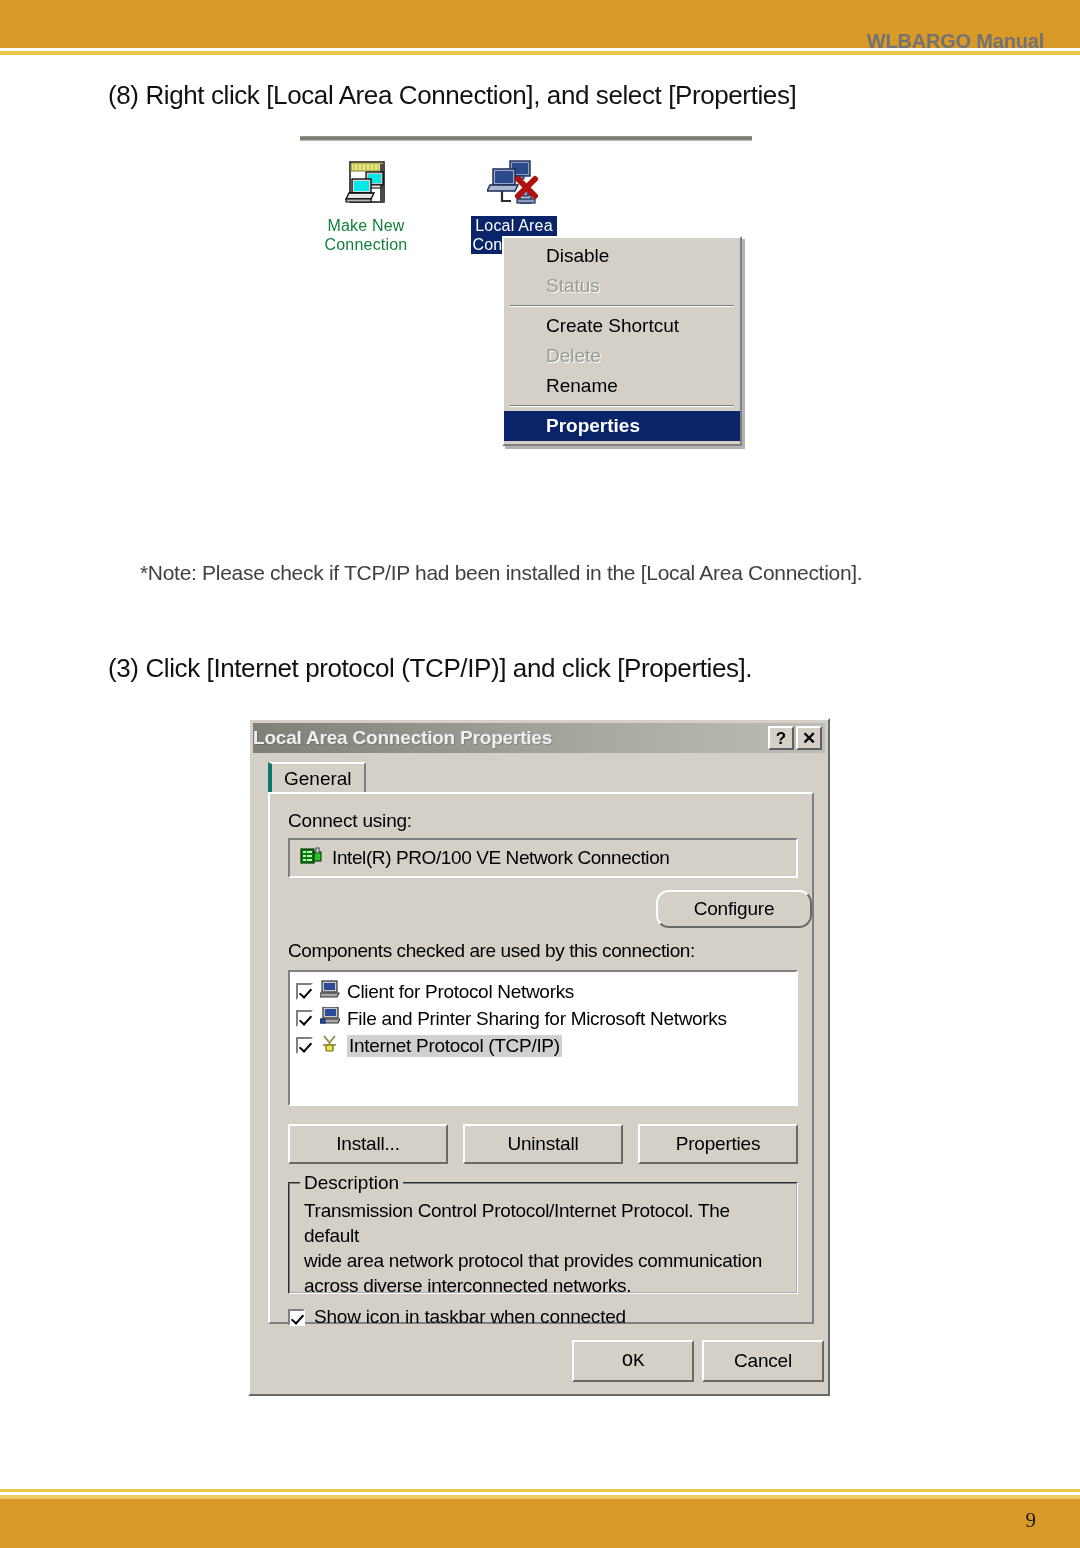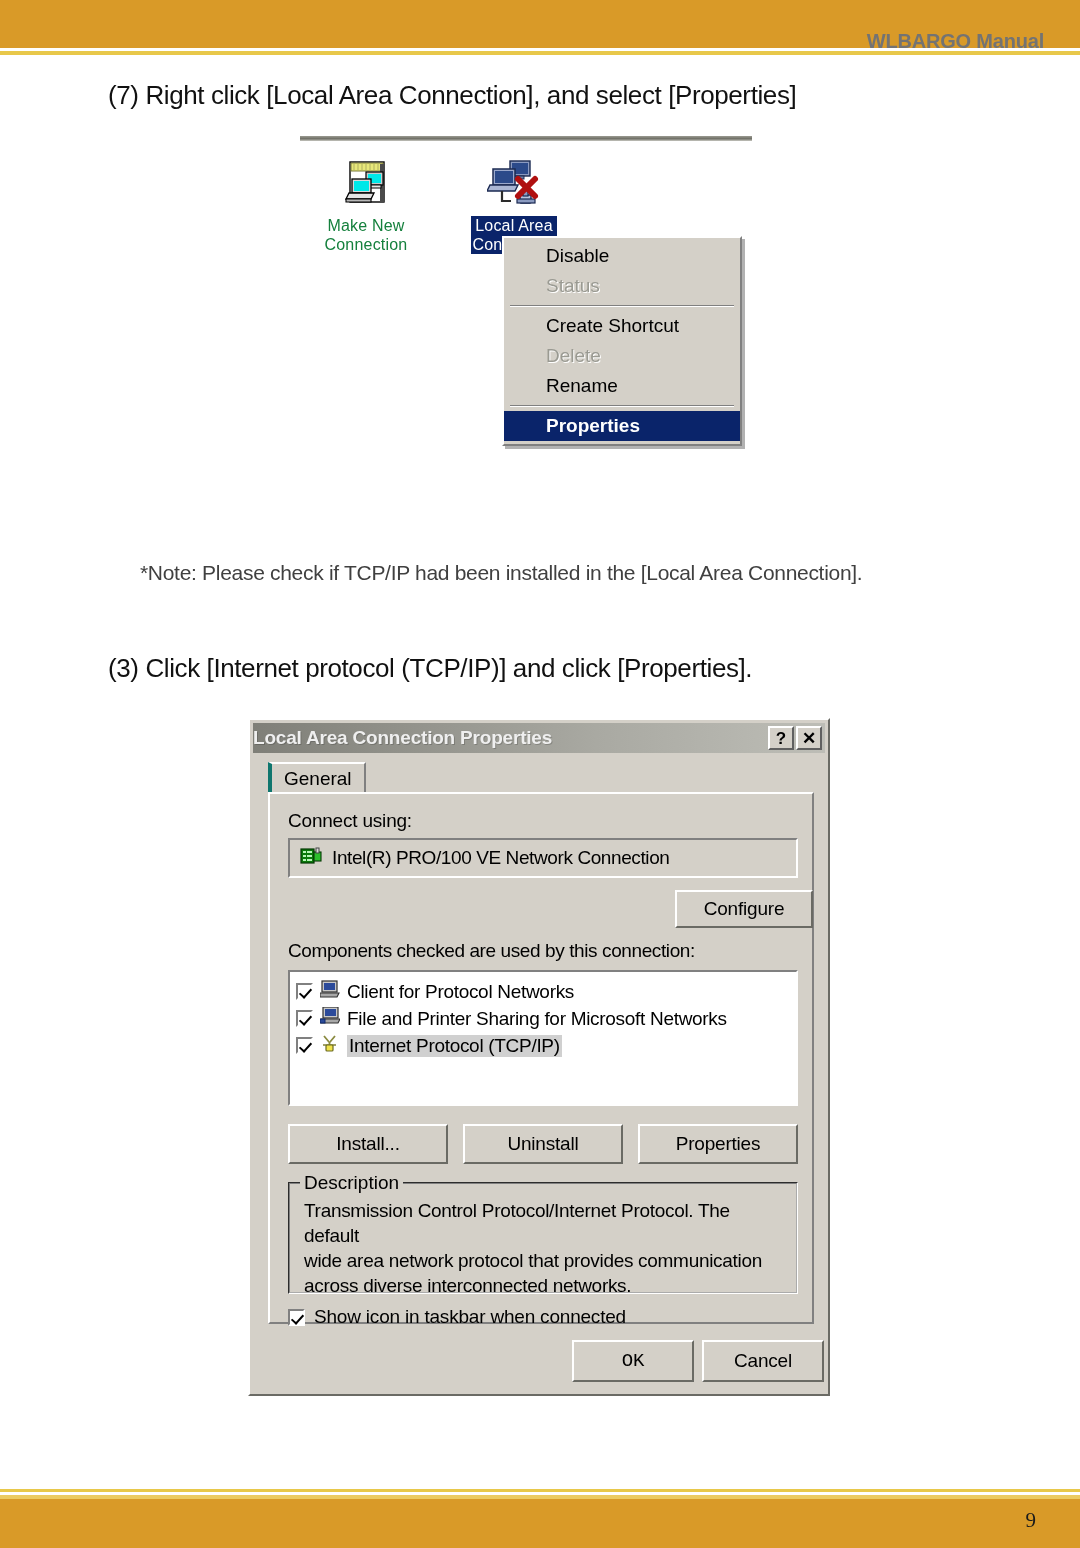--- a/index.html
+++ b/index.html
@@ -198,21 +198,21 @@
 </head>
 <body>
 
 <div class="band-top"></div>
 <div class="band-top-rule1"></div>
 <div class="band-top-rule2"></div>
 <div class="band-top-rule3"></div>
 
 <div class="manual-title">WLBARGO Manual</div>
 
-<div class="step-heading step2">(7) Right click [Local Area Connection], and select [Properties]</div>
+<div class="step-heading step2">(8) Right click [Local Area Connection], and select [Properties]</div>
 <div class="note-line">*Note: Please check if TCP/IP had been installed in the [Local Area Connection].</div>
 <div class="step-heading step3">(3) Click [Internet protocol (TCP/IP)] and click [Properties].</div>
 
 <div class="fig1">
 
   <div class="explorer-rule"></div>
 
   <div class="conn-item" id="item-make-new">
     <div class="ico-wrap">
       <svg width="52" height="52" viewBox="0 0 52 52">
@@ -309,21 +309,21 @@
             <rect x="3" y="13" width="3" height="2"></rect>
               <rect x="7" y="13" width="5" height="2"></rect>
           </g>
           <rect x="14" y="6" width="7" height="9" fill="#2bbf2b" stroke="#043a04" stroke-width="1.1"></rect>
           <rect x="16" y="2" width="3" height="5" fill="#d8d8d8" stroke="#444" stroke-width="1"></rect>
         </svg>
       </span>
       <span style="font-size:19px;letter-spacing:-0.4px;">Intel(R) PRO/100 VE Network Connection</span>
     </div>
 
-    <div class="w-btn" style="position:absolute;left:405px;top:96px;width:138px;height:38px;">Configure</div>
+    <div class="w-btn" style="position:absolute;left:386px;top:96px;width:156px;height:38px;border-radius:13px;">Configure</div>
 
     <div class="lbl" style="position:absolute;left:18px;top:146px;letter-spacing:-0.4px;">Components checked are used by this connection:</div>
 
     <div class="sunken white" style="position:absolute;left:18px;top:176px;width:510px;height:136px;padding-top:6px;">
 
       <div class="list-row">
         <span class="chk"></span>
         <span>
           <svg width="20" height="18" viewBox="0 0 20 18">
             <rect x="2" y="1" width="15" height="11" fill="#c8c8c8" stroke="#303030" stroke-width="1.2"></rect>

